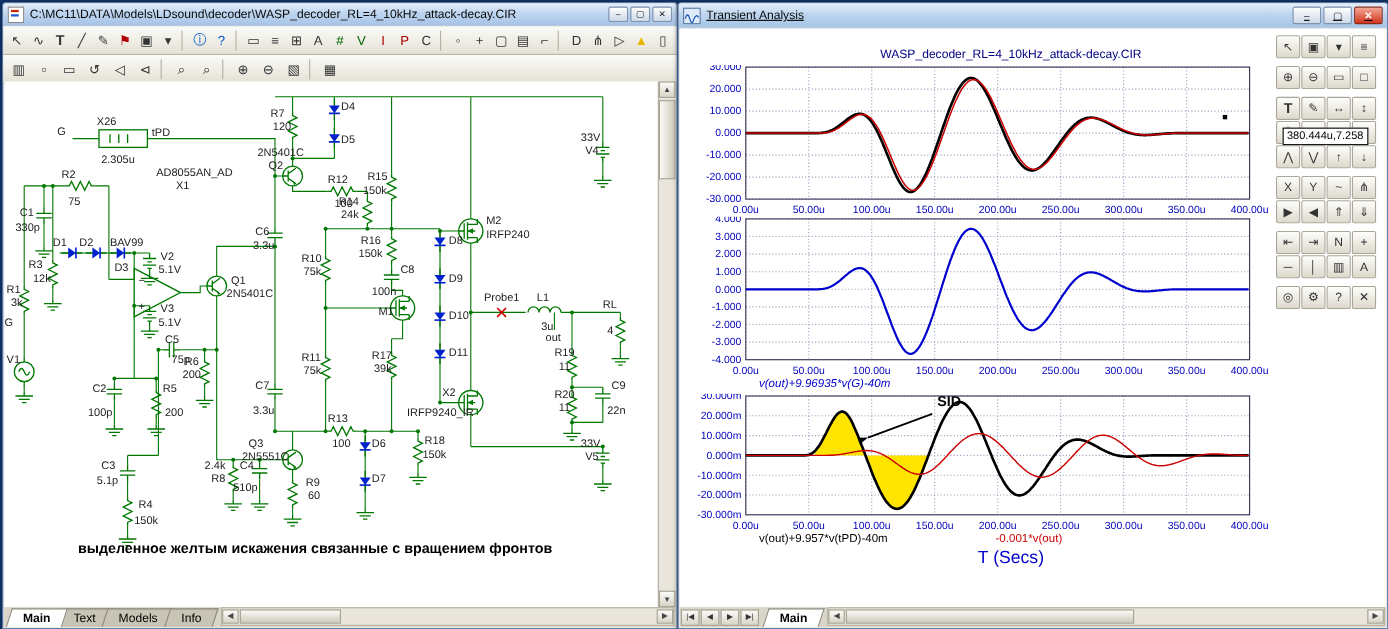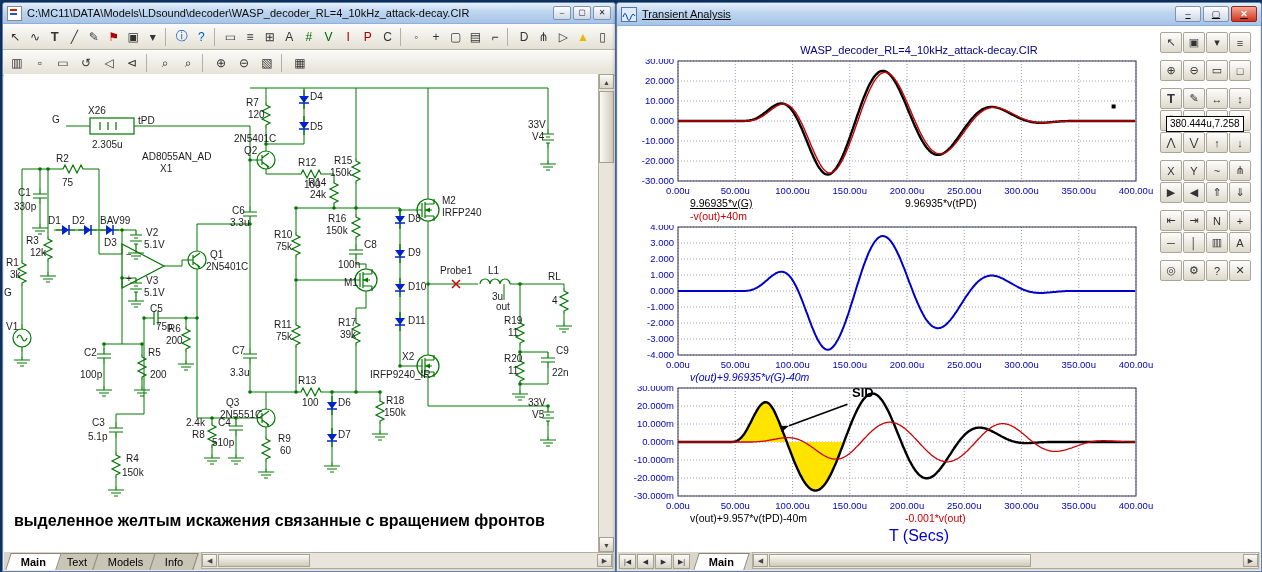--- a/index.html
+++ b/index.html
@@ -24,21 +24,21 @@
   .chart-ic{width:14px;height:13px;display:inline-block;background:#dfeafa;border:1px solid #56789f;}
   .toolbar{height:25px;background:linear-gradient(#fbfbf8,#e4e1d5);border-bottom:1px solid #b9b5a7;
     display:flex;align-items:center;padding:0 3px;gap:1px;}
   .tbtn{width:22px;height:21px;display:flex;align-items:center;justify-content:center;font-size:12px;
     background:transparent;border:1px solid transparent;color:#333;padding:0;}
   .sep{width:4px;height:18px;border-left:1px solid #b4b0a2;margin:0 2px;}
   .schem-wrap{position:absolute;top:71px;left:1px;right:1px;bottom:19px;background:#fff;display:flex;}
   .schematic{position:relative;flex:1;overflow:hidden;}
   .schematic svg{position:absolute;left:0;top:0;}
   .slabel{font:10px "Liberation Sans",sans-serif;fill:#1c1c1c;}
-  .note{position:absolute;left:10px;top:436px;width:545px;font-size:16px;font-weight:bold;color:#000;line-height:1.33;}
+  .note{position:absolute;left:10px;top:416px;width:545px;font-size:13px;font-weight:bold;color:#000;line-height:1.33;text-align:center;}
   .vscroll{width:15px;background:#e9e5dc;border-left:1px solid #b2ae9f;display:flex;flex-direction:column;align-items:center;}
   .sbtn{width:15px;height:15px;font-size:7px;line-height:15px;text-align:center;background:linear-gradient(#fafaf7,#d8d4c6);
     border:1px solid #a5a193;padding:0;color:#444;}
   .vthumb{width:13px;height:70px;background:linear-gradient(90deg,#fafaf7,#cfcaba);border:1px solid #a5a193;margin-top:2px;}
   .vsp{flex:1;}
   .tabbar{position:absolute;left:1px;right:1px;bottom:1px;height:18px;background:#d9d5c8;display:flex;align-items:flex-end;font-size:11px;}
   .tab{height:16px;line-height:16px;padding:0 12px;background:#c9c5b6;border:1px solid #8a867a;border-bottom:none;
     margin-right:-5px;transform:skewX(-18deg);position:relative;}
   .tab>span{display:inline-block;transform:skewX(18deg);}
   .tab.active{background:#fff;font-weight:bold;z-index:2;}
@@ -524,29 +524,20 @@
                 <line x1="58" y1="102" x2="516" y2="102" class="grid-line"></line>
                 <text x="54" y="105" class="ticktext" text-anchor="end">-20.000</text>
                 <line x1="58" y1="122" x2="516" y2="122" class="grid-line"></line>
                 <text x="54" y="125" class="ticktext" text-anchor="end">-30.000</text>
               </g>
               <rect x="58" y="2" width="458" height="120" fill="none" stroke="#333355" stroke-width="1"></rect>
               <polyline points="58.0,62.0 58.9,62.0 59.8,62.0 60.7,62.0 61.7,62.0 62.6,62.0 63.5,62.0 64.4,62.0 65.3,62.0 66.2,62.0 67.2,62.0 68.1,62.0 69.0,62.0 69.9,62.0 70.8,62.0 71.7,62.0 72.7,62.0 73.6,62.0 74.5,62.0 75.4,62.0 76.3,62.0 77.2,62.0 78.2,62.0 79.1,62.0 80.0,62.0 80.9,62.0 81.8,62.0 82.7,62.0 83.6,62.0 84.6,62.0 85.5,62.0 86.4,62.0 87.3,62.0 88.2,62.0 89.1,62.0 90.1,62.0 91.0,62.0 91.9,62.0 92.8,62.0 93.7,62.0 94.6,62.0 95.6,62.0 96.5,62.0 97.4,62.0 98.3,62.0 99.2,62.0 100.1,62.0 101.1,62.0 102.0,62.0 102.9,62.0 103.8,62.0 104.7,62.0 105.6,62.0 106.5,62.0 107.5,62.0 108.4,62.0 109.3,62.0 110.2,62.0 111.1,62.0 112.0,62.0 113.0,62.0 113.9,62.0 114.8,62.0 115.7,62.0 116.6,62.0 117.5,62.0 118.5,62.0 119.4,62.0 120.3,62.0 121.2,62.0 122.1,62.0 123.0,62.0 124.0,62.0 124.9,61.9 125.8,61.9 126.7,61.8 127.6,61.8 128.5,61.6 129.4,61.5 130.4,61.3 131.3,61.1 132.2,60.9 133.1,60.6 134.0,60.3 134.9,59.9 135.9,59.5 136.8,59.1 137.7,58.6 138.6,58.1 139.5,57.5 140.4,56.9 141.4,56.3 142.3,55.7 143.2,55.0 144.1,54.3 145.0,53.6 145.9,52.9 146.9,52.2 147.8,51.4 148.7,50.7 149.6,50.0 150.5,49.3 151.4,48.6 152.3,48.0 153.3,47.4 154.2,46.8 155.1,46.3 156.0,45.8 156.9,45.4 157.8,45.0 158.8,44.8 159.7,44.6 160.6,44.4 161.5,44.4 162.4,44.5 163.3,44.6 164.3,44.9 165.2,45.2 166.1,45.7 167.0,46.3 167.9,47.0 168.8,47.8 169.8,48.7 170.7,49.7 171.6,50.8 172.5,52.0 173.4,53.4 174.3,54.8 175.2,56.4 176.2,58.0 177.1,59.7 178.0,61.5 178.9,63.4 179.8,65.4 180.7,67.4 181.7,69.5 182.6,71.7 183.5,73.9 184.4,76.1 185.3,78.3 186.2,80.6 187.2,82.9 188.1,85.2 189.0,87.4 189.9,89.6 190.8,91.8 191.7,94.0 192.7,96.1 193.6,98.2 194.5,100.1 195.4,102.0 196.3,103.8 197.2,105.5 198.1,107.1 199.1,108.6 200.0,109.9 200.9,111.1 201.8,112.2 202.7,113.1 203.6,113.9 204.6,114.6 205.5,115.1 206.4,115.4 207.3,115.5 208.2,115.5 209.1,115.4 210.1,115.1 211.0,114.6 211.9,113.9 212.8,113.1 213.7,112.2 214.6,111.1 215.6,110.0 216.5,108.7 217.4,107.2 218.3,105.7 219.2,104.0 220.1,102.3 221.0,100.4 222.0,98.5 222.9,96.4 223.8,94.3 224.7,92.1 225.6,89.8 226.5,87.4 227.5,85.0 228.4,82.5 229.3,79.9 230.2,77.4 231.1,74.7 232.0,72.1 233.0,69.4 233.9,66.7 234.8,64.0 235.7,61.3 236.6,58.6 237.5,56.0 238.5,53.3 239.4,50.7 240.3,48.1 241.2,45.5 242.1,43.0 243.0,40.6 243.9,38.2 244.9,35.9 245.8,33.7 246.7,31.6 247.6,29.5 248.5,27.5 249.4,25.7 250.4,23.9 251.3,22.3 252.2,20.7 253.1,19.3 254.0,18.0 254.9,16.8 255.9,15.7 256.8,14.8 257.7,14.0 258.6,13.3 259.5,12.7 260.4,12.3 261.4,12.0 262.3,11.9 263.2,11.9 264.1,12.0 265.0,12.2 265.9,12.6 266.8,13.1 267.8,13.7 268.7,14.5 269.6,15.3 270.5,16.3 271.4,17.4 272.3,18.6 273.3,19.9 274.2,21.3 275.1,22.8 276.0,24.3 276.9,26.0 277.8,27.8 278.8,29.6 279.7,31.5 280.6,33.4 281.5,35.4 282.4,37.5 283.3,39.6 284.3,41.7 285.2,43.9 286.1,46.0 287.0,48.2 287.9,50.5 288.8,52.7 289.7,54.9 290.7,57.1 291.6,59.3 292.5,61.5 293.4,63.6 294.3,65.7 295.2,67.8 296.2,69.8 297.1,71.8 298.0,73.8 298.9,75.6 299.8,77.4 300.7,79.2 301.7,80.9 302.6,82.5 303.5,84.0 304.4,85.4 305.3,86.8 306.2,88.0 307.2,89.2 308.1,90.3 309.0,91.3 309.9,92.2 310.8,93.0 311.7,93.7 312.6,94.3 313.6,94.8 314.5,95.2 315.4,95.6 316.3,95.8 317.2,95.9 318.1,95.9 319.1,95.9 320.0,95.7 320.9,95.5 321.8,95.1 322.7,94.7 323.6,94.2 324.6,93.6 325.5,93.0 326.4,92.3 327.3,91.5 328.2,90.6 329.1,89.7 330.1,88.8 331.0,87.7 331.9,86.7 332.8,85.6 333.7,84.4 334.6,83.2 335.5,82.0 336.5,80.7 337.4,79.5 338.3,78.2 339.2,76.9 340.1,75.6 341.0,74.3 342.0,73.0 342.9,71.6 343.8,70.3 344.7,69.0 345.6,67.8 346.5,66.5 347.5,65.3 348.4,64.1 349.3,62.9 350.2,61.7 351.1,60.6 352.0,59.5 353.0,58.5 353.9,57.5 354.8,56.5 355.7,55.6 356.6,54.7 357.5,53.9 358.4,53.2 359.4,52.4 360.3,51.8 361.2,51.2 362.1,50.6 363.0,50.1 363.9,49.7 364.9,49.3 365.8,48.9 366.7,48.6 367.6,48.4 368.5,48.2 369.4,48.1 370.4,48.0 371.3,47.9 372.2,47.9 373.1,48.0 374.0,48.1 374.9,48.2 375.9,48.4 376.8,48.6 377.7,48.8 378.6,49.1 379.5,49.4 380.4,49.7 381.3,50.1 382.3,50.5 383.2,50.9 384.1,51.3 385.0,51.7 385.9,52.2 386.8,52.7 387.8,53.1 388.7,53.6 389.6,54.1 390.5,54.6 391.4,55.1 392.3,55.6 393.3,56.0 394.2,56.5 395.1,57.0 396.0,57.5 396.9,57.9 397.8,58.4 398.8,58.8 399.7,59.2 400.6,59.6 401.5,60.0 402.4,60.4 403.3,60.7 404.2,61.1 405.2,61.4 406.1,61.7 407.0,61.9 407.9,62.2 408.8,62.4 409.7,62.6 410.7,62.8 411.6,63.0 412.5,63.2 413.4,63.3 414.3,63.4 415.2,63.5 416.2,63.6 417.1,63.7 418.0,63.7 418.9,63.7 419.8,63.8 420.7,63.8 421.7,63.8 422.6,63.7 423.5,63.7 424.4,63.7 425.3,63.6 426.2,63.6 427.1,63.5 428.1,63.4 429.0,63.4 429.9,63.3 430.8,63.2 431.7,63.1 432.6,63.0 433.6,62.9 434.5,62.9 435.4,62.8 436.3,62.7 437.2,62.6 438.1,62.6 439.1,62.5 440.0,62.4 440.9,62.4 441.8,62.3 442.7,62.3 443.6,62.2 444.6,62.2 445.5,62.1 446.4,62.1 447.3,62.1 448.2,62.0 449.1,62.0 450.0,62.0 451.0,62.0 451.9,62.0 452.8,62.0 453.7,62.0 454.6,62.0 455.5,62.0 456.5,62.0 457.4,62.0 458.3,62.0 459.2,62.0 460.1,62.0 461.0,62.0 462.0,62.0 462.9,62.0 463.8,62.0 464.7,62.0 465.6,62.0 466.5,62.0 467.5,62.0 468.4,62.0 469.3,62.0 470.2,62.0 471.1,62.0 472.0,62.0 472.9,62.0 473.9,62.0 474.8,62.0 475.7,62.0 476.6,62.0 477.5,62.0 478.4,62.0 479.4,62.0 480.3,62.0 481.2,62.0 482.1,62.0 483.0,62.0 483.9,62.0 484.9,62.0 485.8,62.0 486.7,62.0 487.6,62.0 488.5,62.0 489.4,62.0 490.4,62.0 491.3,62.0 492.2,62.0 493.1,62.0 494.0,62.0 494.9,62.0 495.8,62.0 496.8,62.0 497.7,62.0 498.6,62.0 499.5,62.0 500.4,62.0 501.3,62.0 502.3,62.0 503.2,62.0 504.1,62.0 505.0,62.0 505.9,62.0 506.8,62.0 507.8,62.0 508.7,62.0 509.6,62.0 510.5,62.0 511.4,62.0 512.3,62.0 513.3,62.0 514.2,62.0 515.1,62.0 " fill="none" stroke="#000000" stroke-width="2.4" stroke-linejoin="round"></polyline>
               <polyline points="58.0,62.0 58.9,62.0 59.8,62.0 60.7,62.0 61.7,62.0 62.6,62.0 63.5,62.0 64.4,62.0 65.3,62.0 66.2,62.0 67.2,62.0 68.1,62.0 69.0,62.0 69.9,62.0 70.8,62.0 71.7,62.0 72.7,62.0 73.6,62.0 74.5,62.0 75.4,62.0 76.3,62.0 77.2,62.0 78.2,62.0 79.1,62.0 80.0,62.0 80.9,62.0 81.8,62.0 82.7,62.0 83.6,62.0 84.6,62.0 85.5,62.0 86.4,62.0 87.3,62.0 88.2,62.0 89.1,62.0 90.1,62.0 91.0,62.0 91.9,62.0 92.8,62.0 93.7,62.0 94.6,62.0 95.6,62.0 96.5,62.0 97.4,62.0 98.3,62.0 99.2,62.0 100.1,62.0 101.1,62.0 102.0,62.0 102.9,62.0 103.8,62.0 104.7,62.0 105.6,62.0 106.5,62.0 107.5,62.0 108.4,62.0 109.3,62.0 110.2,62.0 111.1,62.0 112.0,62.0 113.0,62.0 113.9,62.0 114.8,62.0 115.7,62.0 116.6,62.0 117.5,62.0 118.5,62.0 119.4,62.0 120.3,62.0 121.2,62.0 122.1,62.0 123.0,62.0 124.0,62.0 124.9,62.0 125.8,62.0 126.7,62.0 127.6,61.9 128.5,61.9 129.4,61.8 130.4,61.7 131.3,61.6 132.2,61.4 133.1,61.2 134.0,61.0 134.9,60.8 135.9,60.5 136.8,60.1 137.7,59.8 138.6,59.4 139.5,58.9 140.4,58.4 141.4,57.9 142.3,57.4 143.2,56.8 144.1,56.2 145.0,55.5 145.9,54.9 146.9,54.2 147.8,53.5 148.7,52.8 149.6,52.1 150.5,51.4 151.4,50.7 152.3,50.0 153.3,49.3 154.2,48.7 155.1,48.1 156.0,47.5 156.9,47.0 157.8,46.5 158.8,46.1 159.7,45.7 160.6,45.4 161.5,45.2 162.4,45.0 163.3,44.9 164.3,45.0 165.2,45.1 166.1,45.3 167.0,45.6 167.9,46.0 168.8,46.5 169.8,47.1 170.7,47.8 171.6,48.6 172.5,49.5 173.4,50.6 174.3,51.7 175.2,53.0 176.2,54.3 177.1,55.8 178.0,57.3 178.9,58.9 179.8,60.7 180.7,62.5 181.7,64.3 182.6,66.3 183.5,68.3 184.4,70.3 185.3,72.5 186.2,74.6 187.2,76.8 188.1,79.0 189.0,81.2 189.9,83.4 190.8,85.6 191.7,87.7 192.7,89.9 193.6,92.0 194.5,94.1 195.4,96.1 196.3,98.0 197.2,99.9 198.1,101.7 199.1,103.4 200.0,105.0 200.9,106.5 201.8,107.8 202.7,109.1 203.6,110.2 204.6,111.2 205.5,112.0 206.4,112.7 207.3,113.3 208.2,113.7 209.1,113.9 210.1,114.0 211.0,113.9 211.9,113.7 212.8,113.3 213.7,112.7 214.6,112.0 215.6,111.2 216.5,110.2 217.4,109.1 218.3,107.9 219.2,106.6 220.1,105.2 221.0,103.6 222.0,102.0 222.9,100.2 223.8,98.3 224.7,96.4 225.6,94.4 226.5,92.3 227.5,90.1 228.4,87.8 229.3,85.5 230.2,83.1 231.1,80.7 232.0,78.2 233.0,75.6 233.9,73.1 234.8,70.5 235.7,67.9 236.6,65.3 237.5,62.7 238.5,60.0 239.4,57.4 240.3,54.8 241.2,52.3 242.1,49.8 243.0,47.3 243.9,44.8 244.9,42.4 245.8,40.1 246.7,37.8 247.6,35.6 248.5,33.5 249.4,31.5 250.4,29.5 251.3,27.6 252.2,25.9 253.1,24.2 254.0,22.7 254.9,21.2 255.9,19.9 256.8,18.7 257.7,17.6 258.6,16.6 259.5,15.8 260.4,15.0 261.4,14.4 262.3,14.0 263.2,13.6 264.1,13.4 265.0,13.3 265.9,13.4 266.8,13.6 267.8,13.9 268.7,14.3 269.6,14.8 270.5,15.5 271.4,16.3 272.3,17.2 273.3,18.2 274.2,19.3 275.1,20.5 276.0,21.8 276.9,23.2 277.8,24.7 278.8,26.3 279.7,27.9 280.6,29.6 281.5,31.4 282.4,33.3 283.3,35.2 284.3,37.2 285.2,39.2 286.1,41.3 287.0,43.3 287.9,45.4 288.8,47.6 289.7,49.7 290.7,51.9 291.6,54.0 292.5,56.2 293.4,58.3 294.3,60.4 295.2,62.5 296.2,64.6 297.1,66.6 298.0,68.6 298.9,70.6 299.8,72.5 300.7,74.3 301.7,76.1 302.6,77.8 303.5,79.5 304.4,81.1 305.3,82.6 306.2,84.0 307.2,85.4 308.1,86.7 309.0,87.9 309.9,89.0 310.8,90.0 311.7,90.9 312.6,91.7 313.6,92.4 314.5,93.1 315.4,93.6 316.3,94.1 317.2,94.4 318.1,94.7 319.1,94.8 320.0,94.9 320.9,94.9 321.8,94.8 322.7,94.6 323.6,94.3 324.6,94.0 325.5,93.5 326.4,93.0 327.3,92.4 328.2,91.7 329.1,91.0 330.1,90.2 331.0,89.4 331.9,88.4 332.8,87.5 333.7,86.5 334.6,85.4 335.5,84.3 336.5,83.2 337.4,82.0 338.3,80.8 339.2,79.6 340.1,78.3 341.0,77.1 342.0,75.8 342.9,74.5 343.8,73.3 344.7,72.0 345.6,70.7 346.5,69.5 347.5,68.2 348.4,67.0 349.3,65.8 350.2,64.6 351.1,63.4 352.0,62.3 353.0,61.2 353.9,60.1 354.8,59.1 355.7,58.1 356.6,57.1 357.5,56.2 358.4,55.4 359.4,54.6 360.3,53.8 361.2,53.1 362.1,52.4 363.0,51.8 363.9,51.2 364.9,50.7 365.8,50.2 366.7,49.8 367.6,49.5 368.5,49.2 369.4,48.9 370.4,48.7 371.3,48.5 372.2,48.4 373.1,48.4 374.0,48.4 374.9,48.4 375.9,48.4 376.8,48.6 377.7,48.7 378.6,48.9 379.5,49.1 380.4,49.4 381.3,49.6 382.3,49.9 383.2,50.3 384.1,50.6 385.0,51.0 385.9,51.4 386.8,51.8 387.8,52.3 388.7,52.7 389.6,53.2 390.5,53.6 391.4,54.1 392.3,54.6 393.3,55.0 394.2,55.5 395.1,56.0 396.0,56.5 396.9,56.9 397.8,57.4 398.8,57.8 399.7,58.3 400.6,58.7 401.5,59.1 402.4,59.5 403.3,59.9 404.2,60.2 405.2,60.6 406.1,60.9 407.0,61.2 407.9,61.5 408.8,61.8 409.7,62.1 410.7,62.3 411.6,62.5 412.5,62.7 413.4,62.9 414.3,63.1 415.2,63.2 416.2,63.3 417.1,63.4 418.0,63.5 418.9,63.6 419.8,63.6 420.7,63.7 421.7,63.7 422.6,63.7 423.5,63.7 424.4,63.7 425.3,63.7 426.2,63.6 427.1,63.6 428.1,63.5 429.0,63.5 429.9,63.4 430.8,63.3 431.7,63.3 432.6,63.2 433.6,63.1 434.5,63.0 435.4,63.0 436.3,62.9 437.2,62.8 438.1,62.7 439.1,62.6 440.0,62.6 440.9,62.5 441.8,62.4 442.7,62.4 443.6,62.3 444.6,62.3 445.5,62.2 446.4,62.2 447.3,62.1 448.2,62.1 449.1,62.1 450.0,62.1 451.0,62.0 451.9,62.0 452.8,62.0 453.7,62.0 454.6,62.0 455.5,62.0 456.5,62.0 457.4,62.0 458.3,62.0 459.2,62.0 460.1,62.0 461.0,62.0 462.0,62.0 462.9,62.0 463.8,62.0 464.7,62.0 465.6,62.0 466.5,62.0 467.5,62.0 468.4,62.0 469.3,62.0 470.2,62.0 471.1,62.0 472.0,62.0 472.9,62.0 473.9,62.0 474.8,62.0 475.7,62.0 476.6,62.0 477.5,62.0 478.4,62.0 479.4,62.0 480.3,62.0 481.2,62.0 482.1,62.0 483.0,62.0 483.9,62.0 484.9,62.0 485.8,62.0 486.7,62.0 487.6,62.0 488.5,62.0 489.4,62.0 490.4,62.0 491.3,62.0 492.2,62.0 493.1,62.0 494.0,62.0 494.9,62.0 495.8,62.0 496.8,62.0 497.7,62.0 498.6,62.0 499.5,62.0 500.4,62.0 501.3,62.0 502.3,62.0 503.2,62.0 504.1,62.0 505.0,62.0 505.9,62.0 506.8,62.0 507.8,62.0 508.7,62.0 509.6,62.0 510.5,62.0 511.4,62.0 512.3,62.0 513.3,62.0 514.2,62.0 515.1,62.0 " fill="none" stroke="#cc0000" stroke-width="1.4" stroke-linejoin="round"></polyline>
               <rect x="491.60838" y="45.484" width="4" height="4" fill="#000"></rect>
             </svg>
-          </div>
-        <div class="legend">
-            <div class="lrow">
-              <span style="left: 70px; color: rgb(0, 0, 0); text-decoration: underline;">9.96935*v(G)</span>
-              <span style="left: 285px; color: rgb(0, 0, 0);">9.96935*v(tPD)</span>
-            </div>
-            <div class="lrow">
-              <span style="left: 70px; color: rgb(204, 0, 0);">-v(out)+40m</span>
-            </div>
           </div>
         <div class="chart">
             <svg width="540" height="146">
               <g>
                 <line x1="58" y1="2" x2="58" y2="130" class="grid-line"></line>
                 <text x="58" y="143" class="ticktext" text-anchor="middle">0.00u</text>
                 <line x1="115.25" y1="2" x2="115.25" y2="130" class="grid-line"></line>
                 <text x="115.25" y="143" class="ticktext" text-anchor="middle">50.00u</text>
                 <line x1="172.5" y1="2" x2="172.5" y2="130" class="grid-line"></line>
                 <text x="172.5" y="143" class="ticktext" text-anchor="middle">100.00u</text>

